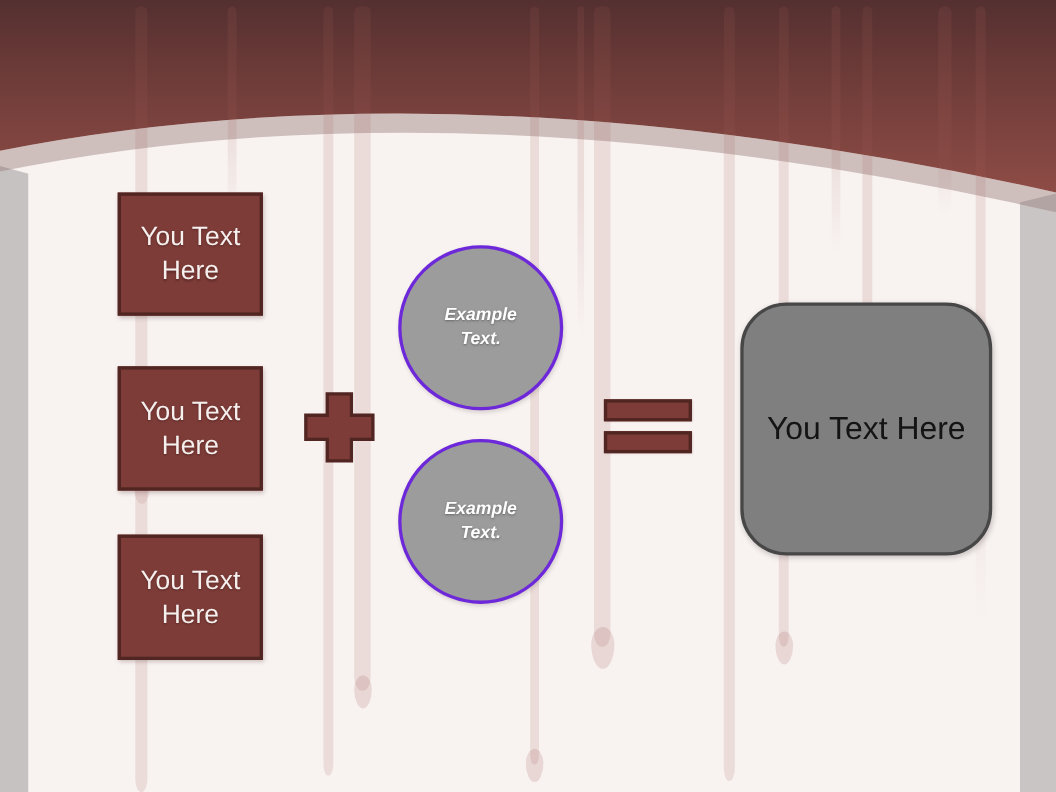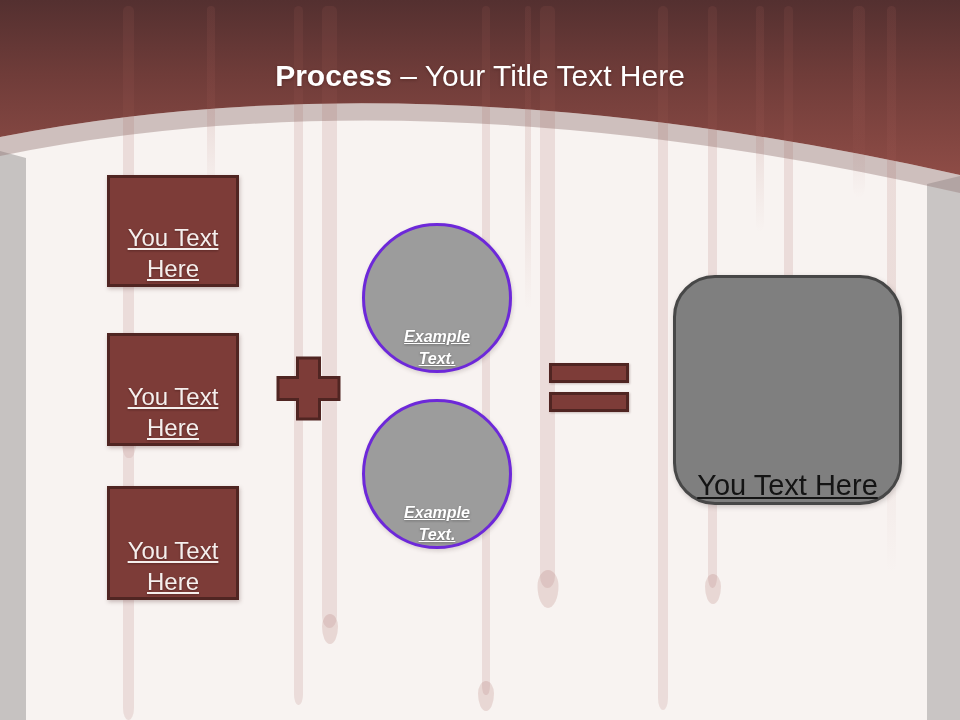--- a/index.html
+++ b/index.html
@@ -67,21 +67,21 @@
   .d6  { left: 525px; width: 6px;  height: 304px; }
   .d7  { left: 540px; width: 15px; height: 582px; }
   .d8  { left: 658px; width: 10px; height: 704px; }
   .d9  { left: 708px; width: 9px;  height: 582px; }
   .d10 { left: 784px; width: 9px;  height: 412px; }
   .d11 { left: 853px; width: 12px; height: 192px; }
   .d12 { left: 887px; width: 9px;  height: 568px; }
   .d13 { left: 756px; width: 8px;  height: 226px; }
 
   
-  .shape { position: absolute; z-index: 5; display: flex; align-items: flex-end; justify-content: center; text-align: center; text-decoration: underline; }
+  .shape { position: absolute; z-index: 5; display: flex; align-items: center; justify-content: center; text-align: center; }
 
   .red-box {
     left: 107px; width: 132px; height: 112px;
     background: #7d3c38;
     border: 3px solid #502522;
     color: #f5efed; font-size: 24px; line-height: 31px;
     box-shadow: 1px 2px 4px rgba(60,20,18,0.25);
     text-shadow: 0 1px 2px rgba(40,10,10,0.4);
   }
   .box1 { top: 175px; }
@@ -156,24 +156,20 @@
     <div class="drip d6 fade"></div>
     <div class="drip d7 drop drop-big"></div>
     <div class="drip d8"></div>
     <div class="drip d9 drop"></div>
     <div class="drip d10 drop"></div>
     <div class="drip d11 fade"></div>
     <div class="drip d12 fade"></div>
     <div class="drip d13 fade"></div>
   </div>
 
-  <div class="title">
-    <span class="bold">Process</span>
-    <span class="rest">– Your Title Text Here</span>
-  </div>
 
   <div class="shape red-box box1">
     <span>You Text Here</span>
   </div>
   <div class="shape red-box box2">
     <span>You Text Here</span>
   </div>
   <div class="shape red-box box3">
     <span>You Text Here</span>
   </div>

